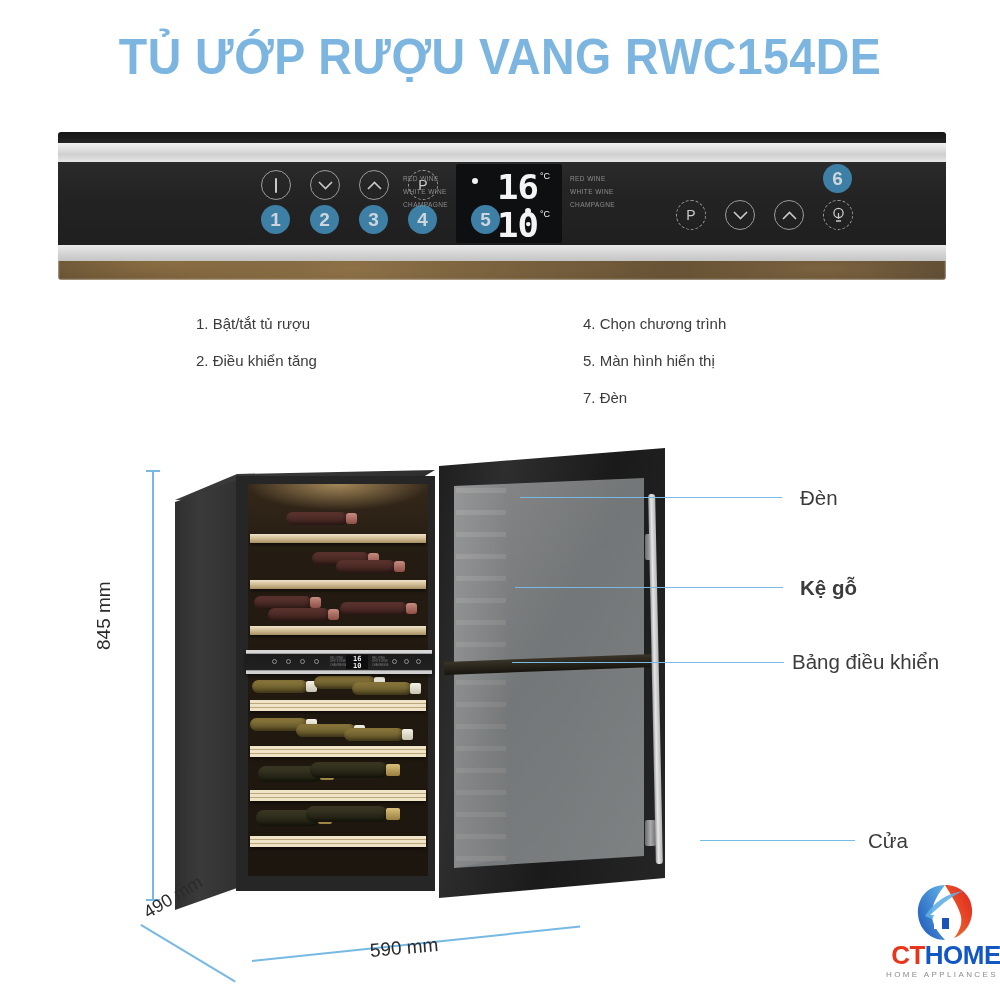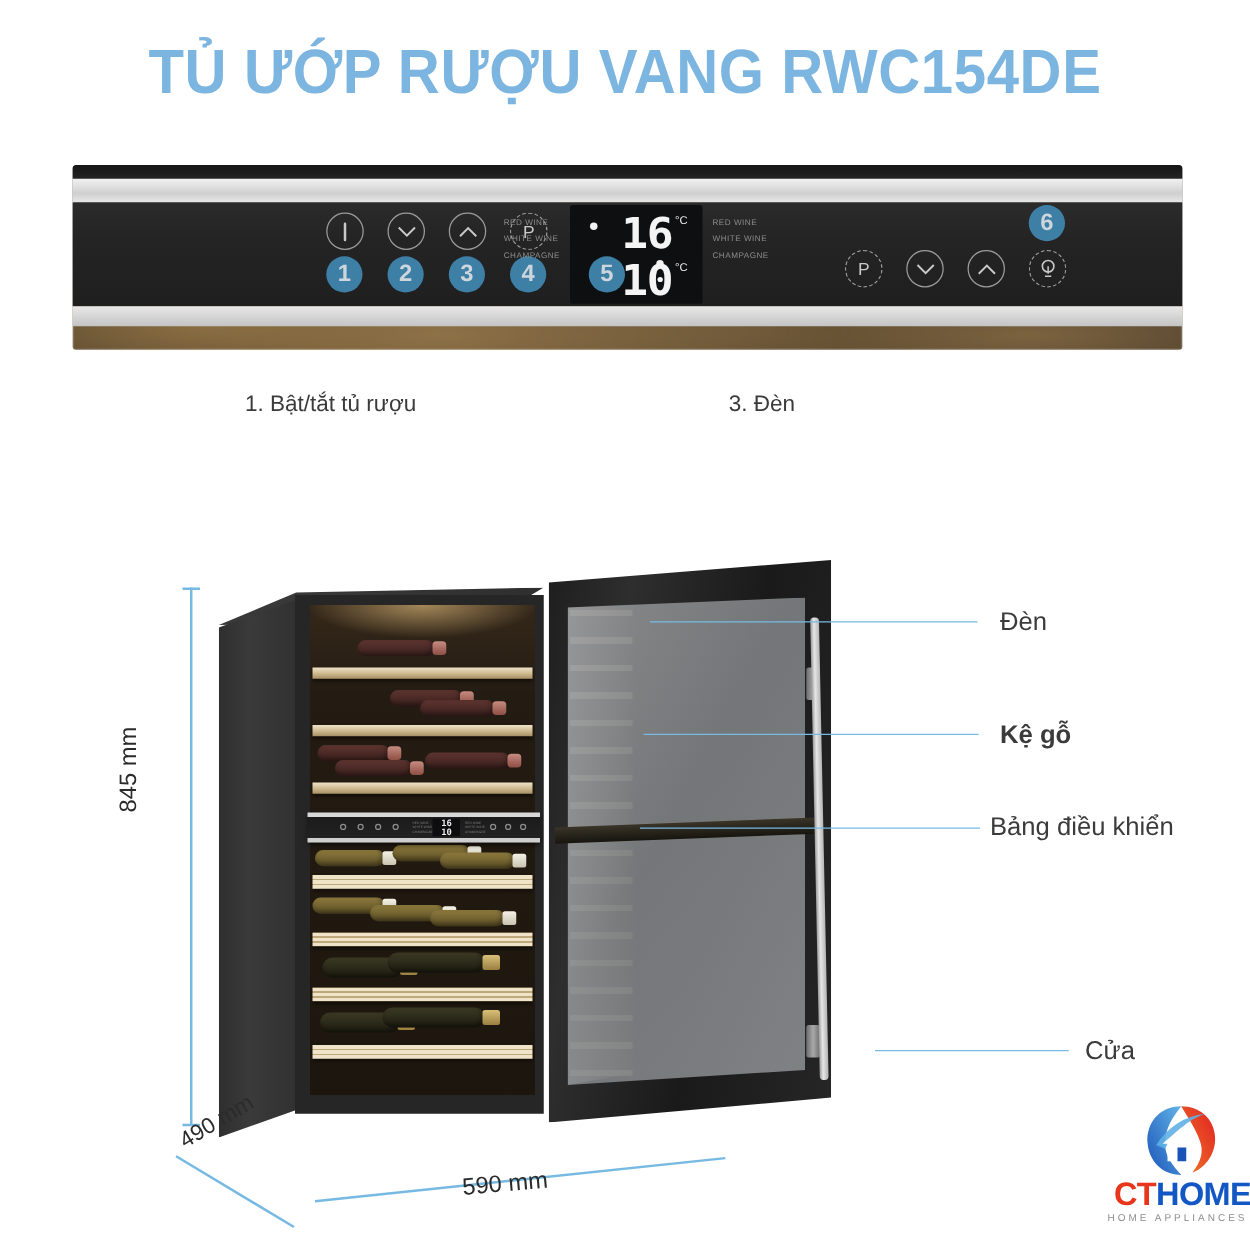--- a/index.html
+++ b/index.html
@@ -115,21 +115,21 @@
   .lcd-deg {
     position:absolute;
     color:#f4f4f4;
     font-size:9px;
     line-height:1;
   }
 
   
   .legend-col { position:absolute; }
   .legend-item {
-    font-size:18px;
+    font-size:15px;
     color:#3b3b3b;
     line-height:37px;
     white-space:nowrap;
   }
 
   
   #product { position:absolute; left:150px; top:440px; width:650px; height:520px; }
 
   
   .cab-side {
@@ -369,23 +369,26 @@
         <circle cx="6.5" cy="6" r="4.6" fill="none" stroke="#c9c9c9" stroke-width="1.3"></circle>
         <line x1="6.5" y1="6" x2="6.5" y2="12" stroke="#c9c9c9" stroke-width="1.2"></line>
         <line x1="4" y1="14" x2="9" y2="14" stroke="#c9c9c9" stroke-width="1.3"></line>
       </svg>
     </div>
     <div class="num-badge" style="left:765px; top:32px;">6</div>
   </div>
 
   <div class="legend-col" style="left:196px; top:305px;">
     <div class="legend-item">1. Bật/tắt tủ rượu</div>
+    <div class="legend-item">2. Điều khiển tăng</div>
   </div>
   <div class="legend-col" style="left:583px; top:305px;">
-    <div class="legend-item">3. Đèn</div>
+    <div class="legend-item">4. Chọn chương trình</div>
+    <div class="legend-item">5. Màn hình hiển thị</div>
+    <div class="legend-item">7. Đèn</div>
   </div>
 
   <div id="product">
 
     <div class="cab-top"></div>
     <div class="cab-side"></div>
     <div class="cab-front"></div>
 
     <div class="cab-inner">
       <div class="glow"></div>

